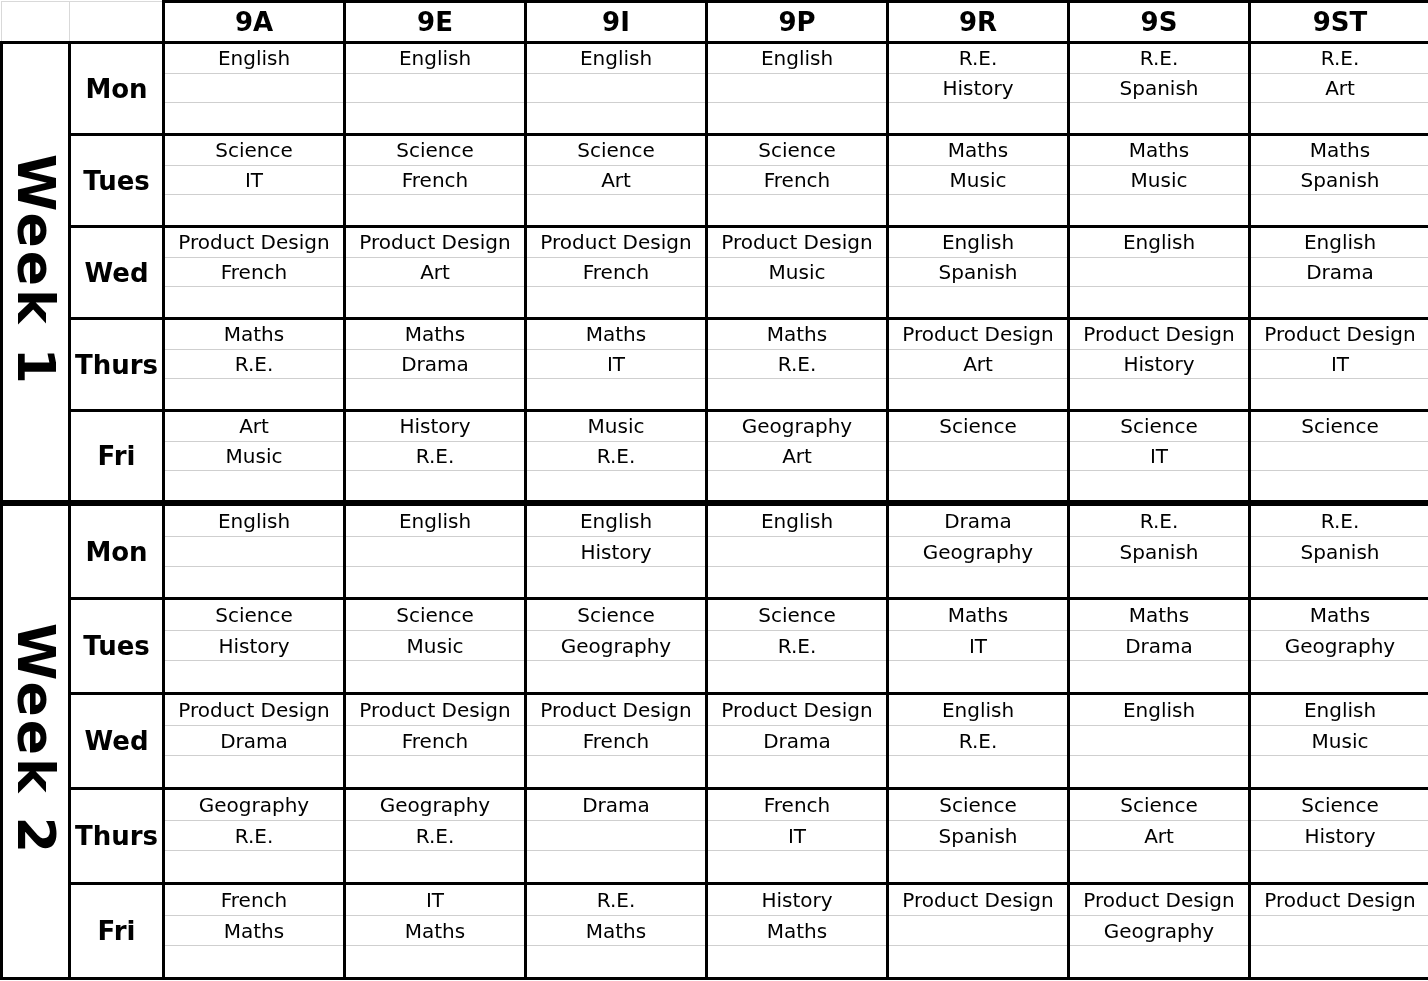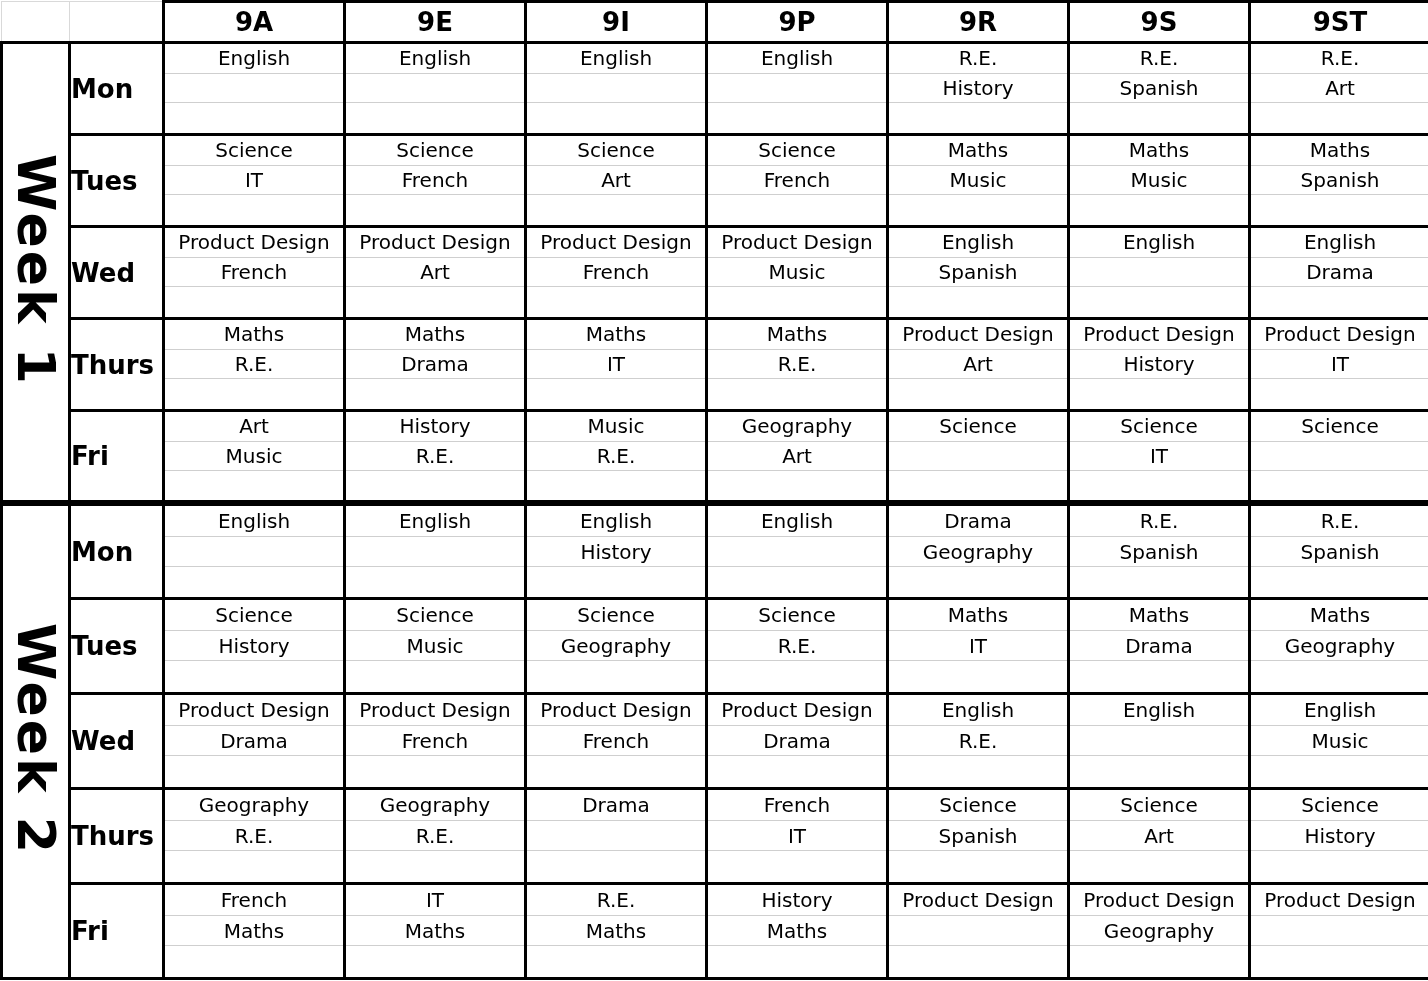--- a/index.html
+++ b/index.html
@@ -52,20 +52,21 @@
     font-weight: bold;
     letter-spacing: 3px;
     line-height: 1;
   }
 
   
   td.day-label {
     border: 3px solid #000000;
     font-size: 26px;
     font-weight: bold;
+    text-align: center;
     vertical-align: middle;
     background: #ffffff;
   }
 
   
   td.subject-td {
     border: 3px solid #000000;
     vertical-align: top;
     background: #ffffff;
   }

